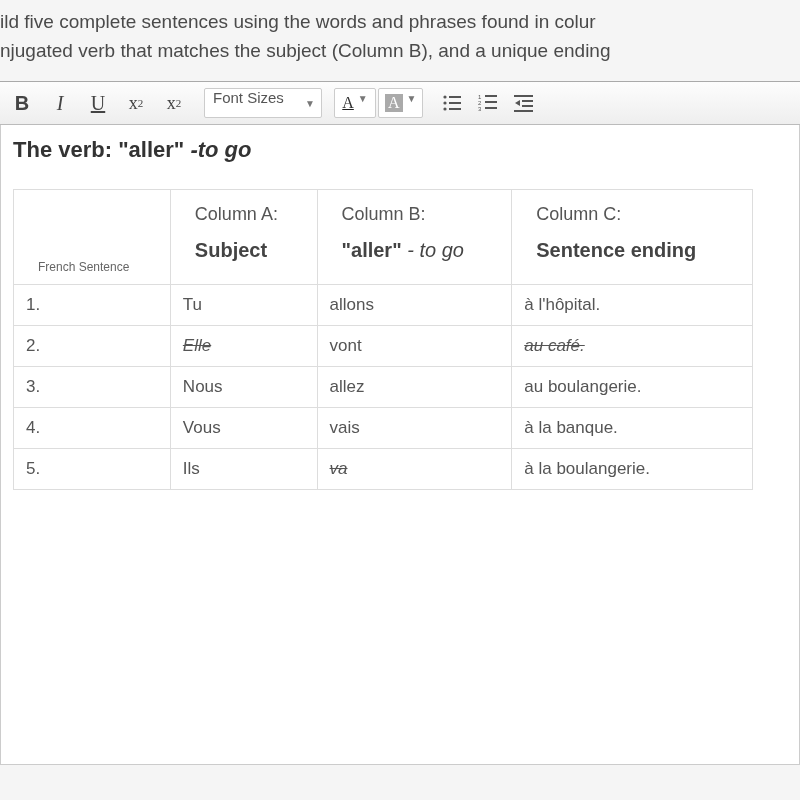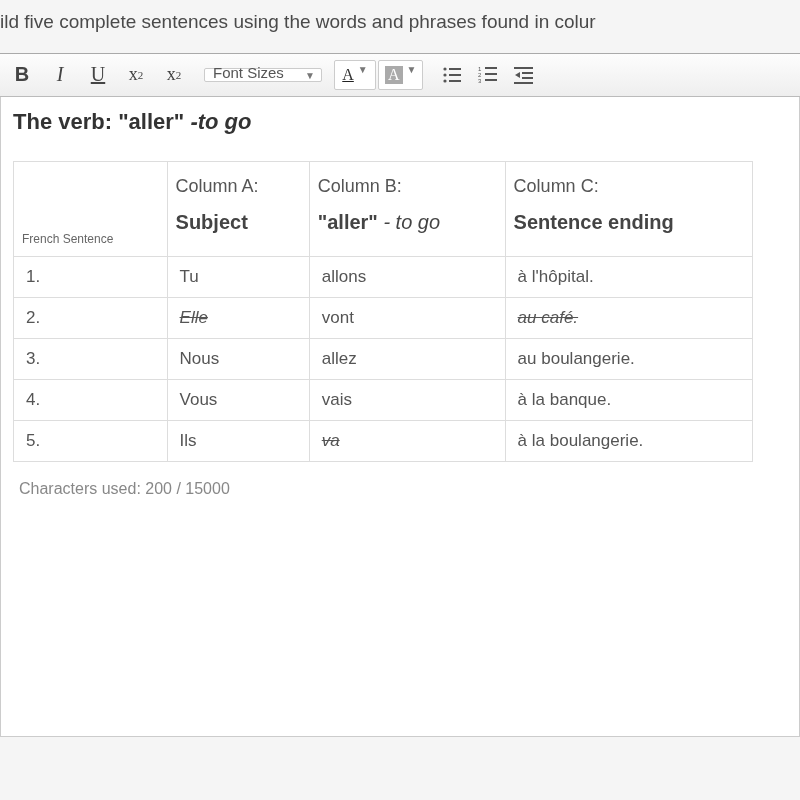--- a/index.html
+++ b/index.html
@@ -47,26 +47,26 @@
     .tool-btn.bold { font-weight: bold; font-family: 'Segoe UI', Arial, sans-serif; }
     .tool-btn.italic { font-style: italic; }
     .tool-btn.under { text-decoration: underline; }
     .tool-btn.sup { font-size: 18px; }
     .tool-btn.sup sup { font-size: 11px; }
     .tool-btn.sub { font-size: 18px; }
     .tool-btn.sub sub { font-size: 11px; }
     .font-sizes {
       border: 1px solid #ccc;
       background: #fff;
-      height: 14px;
+      height: 30px;
       padding: 0 22px 0 8px;
       font-size: 15px;
       color: #555;
       display: flex;
-      align-items: flex-end;
+      align-items: flex-start;
       border-radius: 2px;
       position: relative;
       cursor: pointer;
       min-width: 118px;
     }
     .caret {
       position: absolute;
       right: 6px;
       top: 50%;
       transform: translateY(-50%);
@@ -122,37 +122,38 @@
       margin-top: 8px;
     }
     td, th {
       border: 1px solid #ddd;
       padding: 10px 12px;
       font-size: 17px;
       color: #555;
       text-align: left;
       vertical-align: top;
     }
-    .hdr-cell { padding: 14px 12px 10px 8px; }
+    .hdr-cell { padding: 14px 12px 10px 24px; }
     .hdr-top { font-size: 18px; color: #555; margin-bottom: 14px; }
     .hdr-bot { font-size: 20px; font-weight: bold; color: #444; }
     .hdr-bot .it { font-style: italic; font-weight: normal; }
     .fs-lbl { font-size: 12px; color: #666; padding-top: 34px; }
     .strike { text-decoration: line-through; font-style: italic; }
     .footer {
       font-size: 16px;
       color: #888;
       padding: 18px 6px 0 6px;
     }
   </style>
 </head>
 <body>
 
 <div class="instructions">
   <div>ild five complete sentences using the words and phrases found in colur</div>
+  <div>njugated verb that matches the subject (Column B), and a unique ending</div>
 </div>
 
 <div class="toolbar">
   <button class="tool-btn bold">B</button>
   <button class="tool-btn italic">I</button>
   <button class="tool-btn under">U</button>
   <button class="tool-btn sup">
       <span>x</span>
       <sup>2</sup>
     </button>
@@ -259,14 +260,13 @@
         </tr>
         <tr>
           <td>5.</td>
           <td>Ils</td>
           <td class="strike">va</td>
           <td>à la boulangerie.</td>
         </tr>
       </tbody>
   </table>
 
-  <div class="footer">Characters used: 200 / 15000</div>
 </div>
 
 </body></html>

